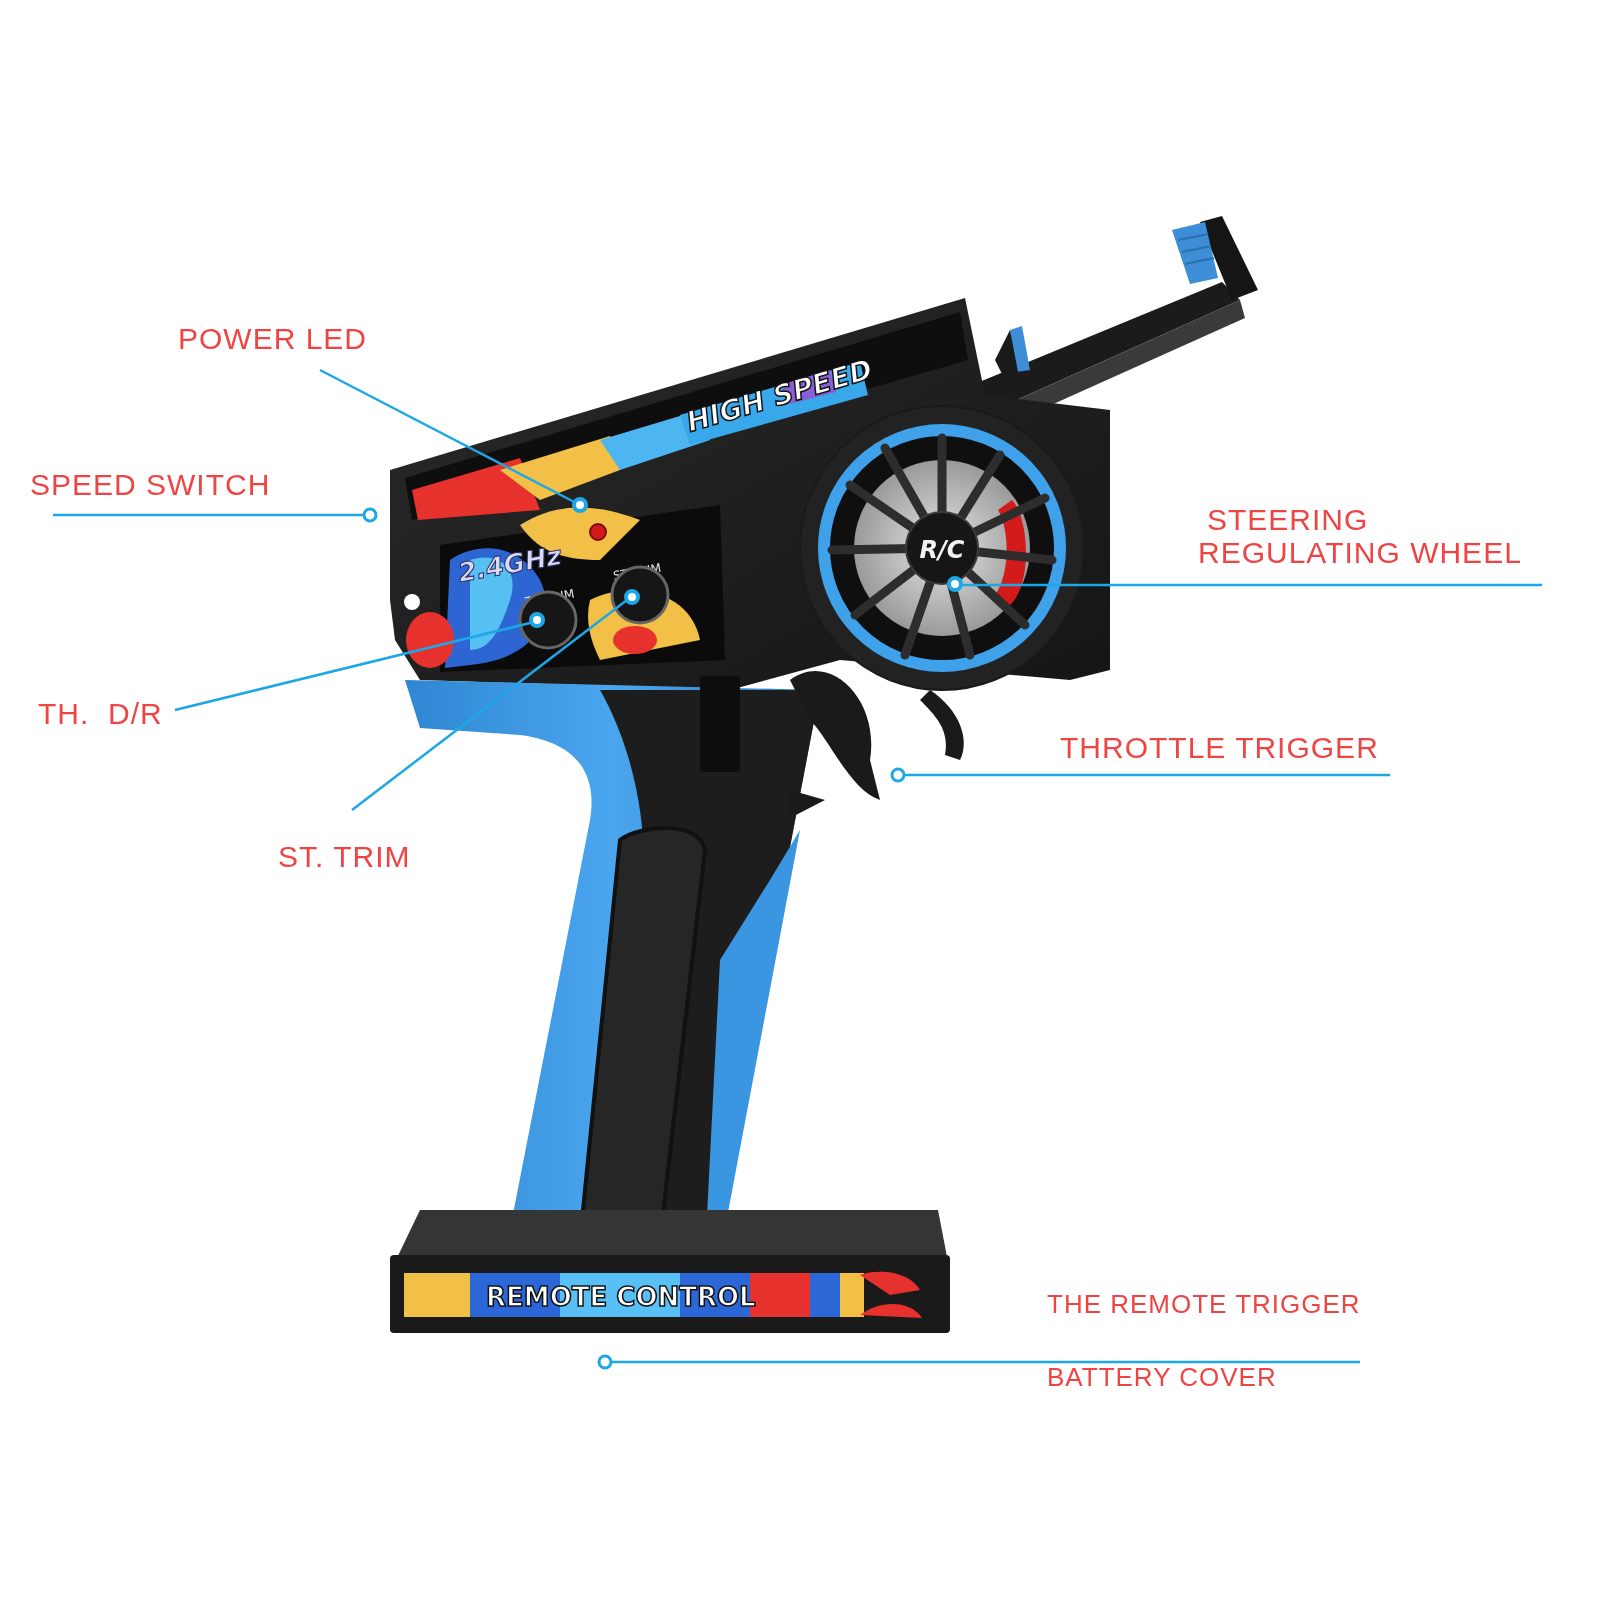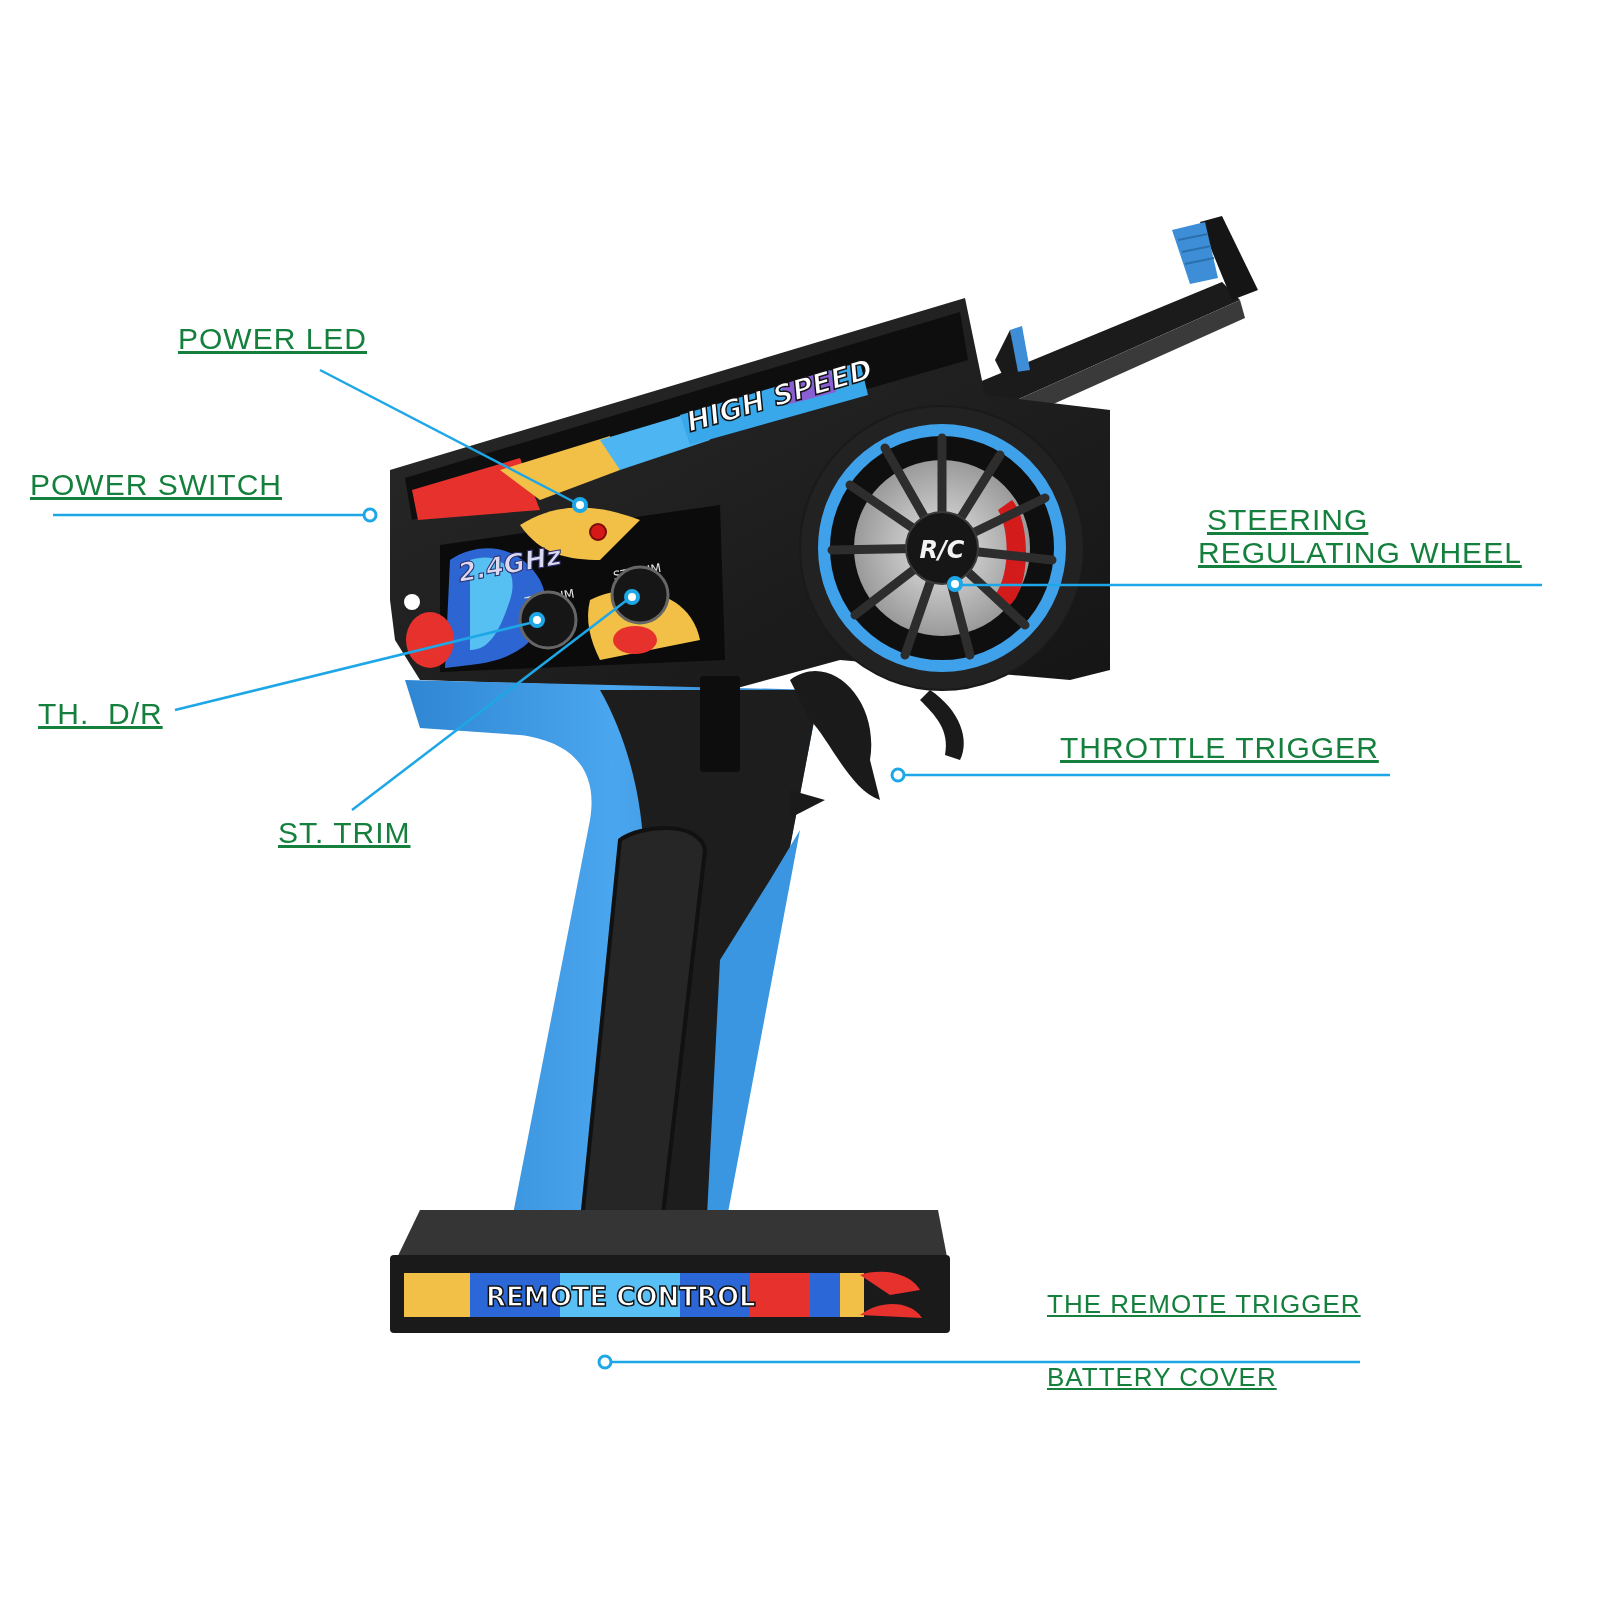--- a/index.html
+++ b/index.html
@@ -1,18 +1,18 @@
 <!DOCTYPE html>
 <html><head>
 <meta charset="utf-8">
 <style>
   html, body { margin:0; padding:0; background:#ffffff; }
   body { width:1600px; height:1600px; position:relative; overflow:hidden; font-family:"Liberation Sans", sans-serif; }
   .canvas { position:absolute; left:0; top:0; width:1600px; height:1600px; }
-  .label { position:absolute; color:#15803d; font-family:"Liberation Sans", sans-serif; font-size:30px; letter-spacing:1px; line-height:33px; white-space:pre;text-decoration:underline; }
+  .label { position:absolute; color:#ef4444; font-family:"Liberation Sans", sans-serif; font-size:30px; letter-spacing:1px; line-height:33px; white-space:pre; }
   .label.small { font-size:26px; line-height:27px; }
   svg text { font-family:"DejaVu Sans", sans-serif; }
 </style>
 </head>
 <body>
 
 <div class="canvas">
 
   <svg width="1600" height="1600" viewBox="0 0 1600 1600" style="position:absolute;left:0;top:0">
     <defs>
@@ -136,23 +136,23 @@
       <circle cx="370" cy="515" r="6" fill="#ffffff" stroke="#1ea7e6" stroke-width="3"></circle>
       <circle cx="537" cy="620" r="6" fill="#ffffff" stroke="#1ea7e6" stroke-width="4"></circle>
       <circle cx="632" cy="597" r="6" fill="#ffffff" stroke="#1ea7e6" stroke-width="4"></circle>
       <circle cx="955" cy="584" r="6" fill="#ffffff" stroke="#1ea7e6" stroke-width="4"></circle>
       <circle cx="898" cy="775" r="6" fill="#ffffff" stroke="#1ea7e6" stroke-width="3"></circle>
       <circle cx="605" cy="1362" r="6" fill="#ffffff" stroke="#1ea7e6" stroke-width="3"></circle>
     </g>
   </svg>
 
   <div class="label" style="left:178px;top:322px;">POWER LED</div>
-  <div class="label" style="left:30px;top:468px;">POWER SWITCH</div>
+  <div class="label" style="left:30px;top:468px;">SPEED SWITCH</div>
   <div class="label" style="left:38px;top:697px;">TH.  D/R</div>
-  <div class="label" style="left:278px;top:816px;text-align:right;">ST. TRIM</div>
+  <div class="label" style="left:278px;top:840px;text-align:right;">ST. TRIM</div>
 
   <div class="label" style="left:1198px;top:503px;margin-left:9px;">STEERING</div>
   <div class="label" style="left:1060px;top:731px;">THROTTLE TRIGGER</div>
 
   <div class="label" style="left:1198px;top:536px;">REGULATING WHEEL</div>
 
   <div class="label small" style="left:1047px;top:1291px;">THE REMOTE TRIGGER</div>
   <div class="label small" style="left:1047px;top:1364px;">BATTERY COVER</div>
 </div>
 

